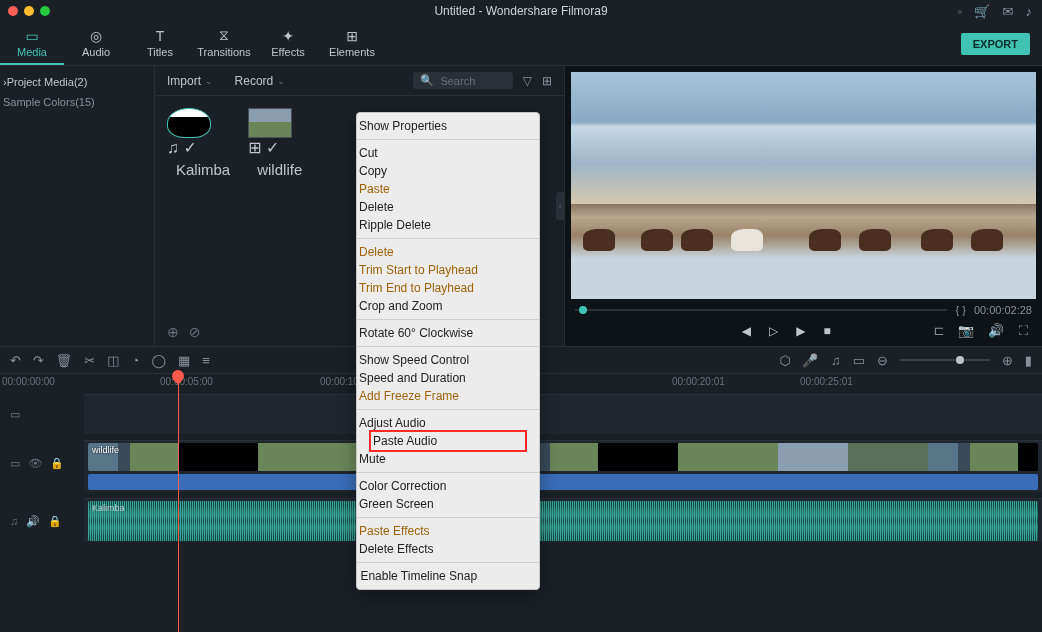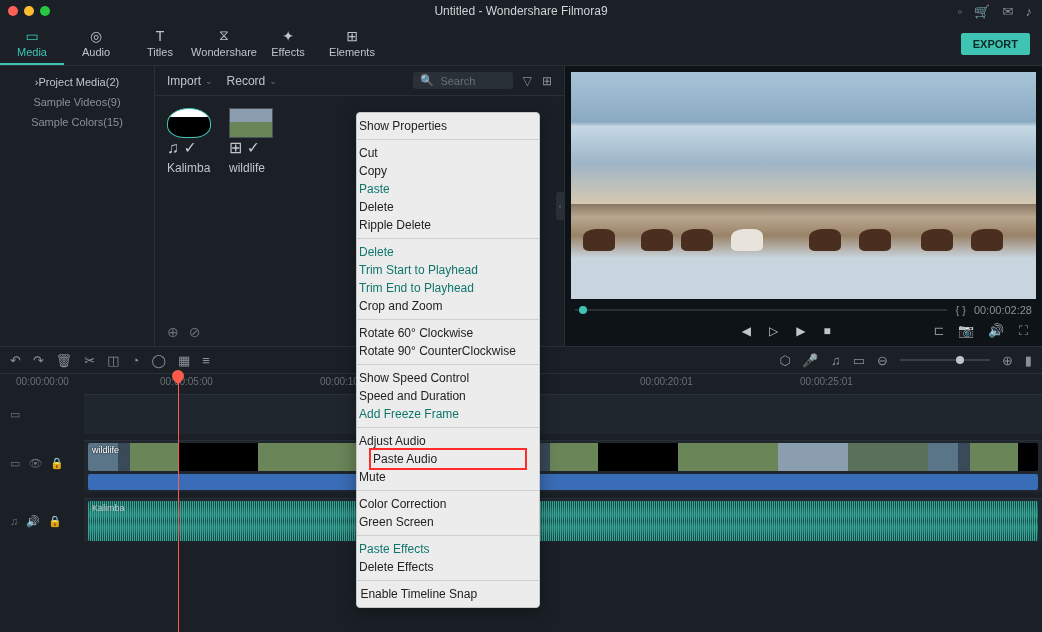--- a/index.html
+++ b/index.html
@@ -13,35 +13,35 @@
 .title-text { position: absolute; left: 50%; transform: translateX(-50%); font-size: 12px; color: #d0d3d8; }
 .titlebar-right { position: absolute; right: 10px; display: flex; gap: 12px; color: #8a9099; font-size: 13px; }
 .tab-row { height: 44px; background: #1a2026; display: flex; align-items: center; justify-content: space-between; border-bottom: 1px solid #2a3038; padding-right: 12px; }
 .tabs { display: flex; height: 100%; }
 .tab { display: flex; flex-direction: column; align-items: center; justify-content: center; gap: 2px; width: 64px; color: #c0c5cc; font-size: 11px; cursor: pointer; border-bottom: 2px solid transparent; }
 .tab.active { color: #3fc4b3; border-bottom-color: #3fc4b3; }
 .tab-icon { font-size: 14px; }
 .export-btn { background: #3fc4b3; color: #0a2b28; border: none; padding: 5px 12px; font-size: 11px; font-weight: 600; border-radius: 2px; cursor: pointer; }
 .middle { display: flex; height: 280px; }
 .sidebar { width: 155px; background: #1a2026; border-right: 1px solid #2a3038; padding-top: 6px; }
-.sidebar-item { display: flex; justify-content: center; padding: 4px 3px; font-size: 11px; color: #8a9099; cursor: pointer; }
+.sidebar-item { display: flex; justify-content: flex-start; padding: 4px 3px; font-size: 11px; color: #8a9099; cursor: pointer; }
 .sidebar-item.sel { color: #c0c5cc; }
 .media-panel { width: 410px; background: #1a2026; border-right: 1px solid #2a3038; position: relative; }
-.media-toolbar { height: 30px; display: flex; align-items: center; padding: 0 12px; gap: 14px; border-bottom: 1px solid #2a3038; }
+.media-toolbar { height: 30px; display: flex; align-items: center; padding: 0 12px; gap: 22px; border-bottom: 1px solid #2a3038; }
 .tb-dropdown { font-size: 12px; color: #c0c5cc; display: flex; align-items: center; gap: 4px; cursor: pointer; }
 .tb-dropdown .chev { font-size: 9px; color: #6a7078; }
 .tb-right { margin-left: auto; display: flex; align-items: center; gap: 10px; }
 .search-box { background: #2a3038; border-radius: 3px; padding: 2px 8px; display: flex; align-items: center; gap: 6px; color: #6a7078; font-size: 11px; width: 100px; }
 .media-grid { padding: 12px; display: flex; gap: 18px; }
 .media-item { display: flex; flex-direction: column; gap: 4px; }
 .thumb { width: 44px; height: 30px; background: #3a4048; border: 1px solid #4a5058; position: relative; }
 .thumb.sel { border: 1px solid #3fc4b3; }
 .thumb1 { background: linear-gradient(#fff 30%, #000 30%); border-radius: 50% 50% 40% 40%; }
 .thumb2 { background: linear-gradient(#8a9eb0 45%, #6a8558 45%); }
-.media-label { font-size: 12px; color: #c0c5cc; }
+.media-label { font-size: 15px; color: #c0c5cc; margin-left: 9px; }
 .media-footer-icons { position: absolute; bottom: 6px; left: 12px; display: flex; gap: 10px; color: #6a7078; font-size: 14px; }
 .collapse-handle { position: absolute; right: 0; top: 50%; transform: translateY(-50%); background: #2a3038; width: 8px; height: 28px; display: flex; align-items: center; justify-content: center; font-size: 8px; color: #6a7078; border-radius: 3px 0 0 3px; }
 .preview { flex: 1; background: #0e1318; position: relative; padding: 6px; }
 .preview-canvas { width: 100%; height: 227px; background: linear-gradient(180deg, #a8c4d8 0%, #8aaac2 22%, #c5d8e4 24%, #9eb5c8 40%, #d4c8b0 58%, #8a7560 58%, #b8a890 64%, #9a8268 72%, #c8d5de 82%); position: relative; overflow: hidden; }
 .horse { position: absolute; bottom: 48px; width: 32px; height: 22px; background: #4a2f20; border-radius: 40% 30% 20% 20%; }
 .horse.white { background: #e8e4dc; }
 .h1 { left: 12px; } .h2 { left: 70px; } .h3 { left: 110px; } .h4 { left: 160px; } .h5 { left: 238px; } .h6 { left: 288px; } .h7 { left: 350px; } .h8 { left: 400px; }
 .preview-scrub { display: flex; align-items: center; gap: 8px; padding: 5px 4px; font-size: 11px; }
 .scrub-line { flex: 1; height: 2px; background: #2a3038; position: relative; }
 .scrub-dot { position: absolute; left: 4px; top: -3px; width: 8px; height: 8px; border-radius: 50%; background: #3fc4b3; }
@@ -72,21 +72,21 @@
 .clip-video::before { content: attr(data-cliplabel); position: absolute; left: 4px; top: 2px; font-size: 9px; color: #fff; text-shadow: 0 0 2px #000; }
 .bluebar { position: absolute; left: 4px; bottom: 2px; right: 4px; height: 16px; background: #3a6db8; border-radius: 2px; }
 .audio-lane { height: 44px; }
 .clip-audio { position: absolute; left: 4px; top: 2px; right: 4px; height: 40px; background: #1b4a46; border-radius: 2px; overflow: hidden; }
 .clip-audio::before { content: attr(data-cliplabel); position: absolute; left: 4px; top: 2px; font-size: 9px; color: #c0c5cc; z-index: 2; }
 .wave { position: absolute; inset: 0; background: repeating-linear-gradient(90deg, #3fc4b3 0 1px, transparent 1px 2px), linear-gradient(#1b4a46, #1b4a46); opacity: 0.75; }
 .wave::after { content: ""; position: absolute; inset: 0; background: linear-gradient(180deg, transparent 10%, #3fc4b3 35%, transparent 50%, #3fc4b3 65%, transparent 90%); opacity: 0.6; }
 
 .context-menu { position: absolute; left: 356px; top: 112px; width: 184px; background: #ececec; border: 1px solid #c8c8c8; border-radius: 4px; padding: 4px 0; font-size: 12px; color: #222; z-index: 50; box-shadow: 0 4px 18px rgba(0,0,0,0.35); }
 .cm-item { padding: 2px 2px; cursor: pointer; }
-.cm-item.disabled { color: #0f766e; }
+.cm-item.disabled { color: #a16207; }
 .cm-sep { height: 1px; background: #d0d0d0; margin: 4px 0; }
 .cm-check::before { content: "✓ "; margin-left: -12px; }
 .cm-highlight { border: 2px solid #ff2a2a; margin: -2px 12px; padding: 2px 2px; }
 </style>
 </head>
 <body>
 
 <div class="titlebar">
   <div class="traffic-lights">
     <div class="traffic-light tl-red"></div>
@@ -111,44 +111,40 @@
     <div class="tab">
       <span class="tab-icon">◎</span>
       <span>Audio</span>
     </div>
     <div class="tab">
       <span class="tab-icon">T</span>
       <span>Titles</span>
     </div>
     <div class="tab">
       <span class="tab-icon">⧖</span>
-      <span>Wondershare</span>
+      <span>Transitions</span>
     </div>
     <div class="tab">
       <span class="tab-icon">✦</span>
       <span>Effects</span>
     </div>
     <div class="tab">
       <span class="tab-icon">⊞</span>
       <span>Elements</span>
     </div>
   </div>
   <button class="export-btn">EXPORT</button>
 </div>
 
 <div class="middle">
 
   <div class="sidebar">
     <div class="sidebar-item sel">
       <span><span>›</span><span>Project Media</span></span>
       <span>(2)</span>
-    </div>
-    <div class="sidebar-item">
-      <span>Sample Videos</span>
-      <span>(9)</span>
     </div>
     <div class="sidebar-item">
       <span>Sample Colors</span>
       <span>(15)</span>
     </div>
   </div>
 
   <div class="media-panel">
     <div class="media-toolbar">
       <div class="tb-dropdown">
@@ -252,25 +248,25 @@
     <div class="zoom-slider">
         <div class="zoom-slider-dot"></div>
       </div>
     <span>⊕</span>
     <span>▮</span>
   </div>
 </div>
 
 <div class="timeline">
   <div class="ruler">
-    <span class="ruler-tick" style="left:16px">00:00:00:00</span>
+    <span class="ruler-tick" style="left:2px">00:00:00:00</span>
     <span class="ruler-tick" style="left:160px">00:00:05:00</span>
     <span class="ruler-tick" style="left:320px">00:00:10:00</span>
     <span class="ruler-tick" style="left:480px">00:00:15:00</span>
-    <span class="ruler-tick" style="left:640px">00:00:20:01</span>
+    <span class="ruler-tick" style="left:672px">00:00:20:01</span>
     <span class="ruler-tick" style="left:800px">00:00:25:01</span>
   </div>
   <div class="playhead-head"></div>
   <div class="playhead"></div>
 
   <div class="track-header-col">
     <div class="track-head">
       <span>▭</span>
     </div>
     <div class="track-head h58">
@@ -307,21 +303,20 @@
     <div class="cm-item disabled">Paste</div>
     <div class="cm-item">Delete</div>
     <div class="cm-item">Ripple Delete</div>
     <div class="cm-sep"></div>
     <div class="cm-item disabled">Delete</div>
     <div class="cm-item disabled">Trim Start to Playhead</div>
     <div class="cm-item disabled">Trim End to Playhead</div>
     <div class="cm-item">Crop and Zoom</div>
     <div class="cm-sep"></div>
     <div class="cm-item">Rotate 60° Clockwise</div>
-    <div class="cm-item">Rotate 90° CounterClockwise</div>
     <div class="cm-sep"></div>
     <div class="cm-item">Show Speed Control</div>
     <div class="cm-item">Speed and Duration</div>
     <div class="cm-item disabled">Add Freeze Frame</div>
     <div class="cm-sep"></div>
     <div class="cm-item">Adjust Audio</div>
     <div class="cm-highlight">
       <div class="cm-item" style="padding: 0px;">Paste Audio</div>
     </div>
     <div class="cm-item">Mute</div>

